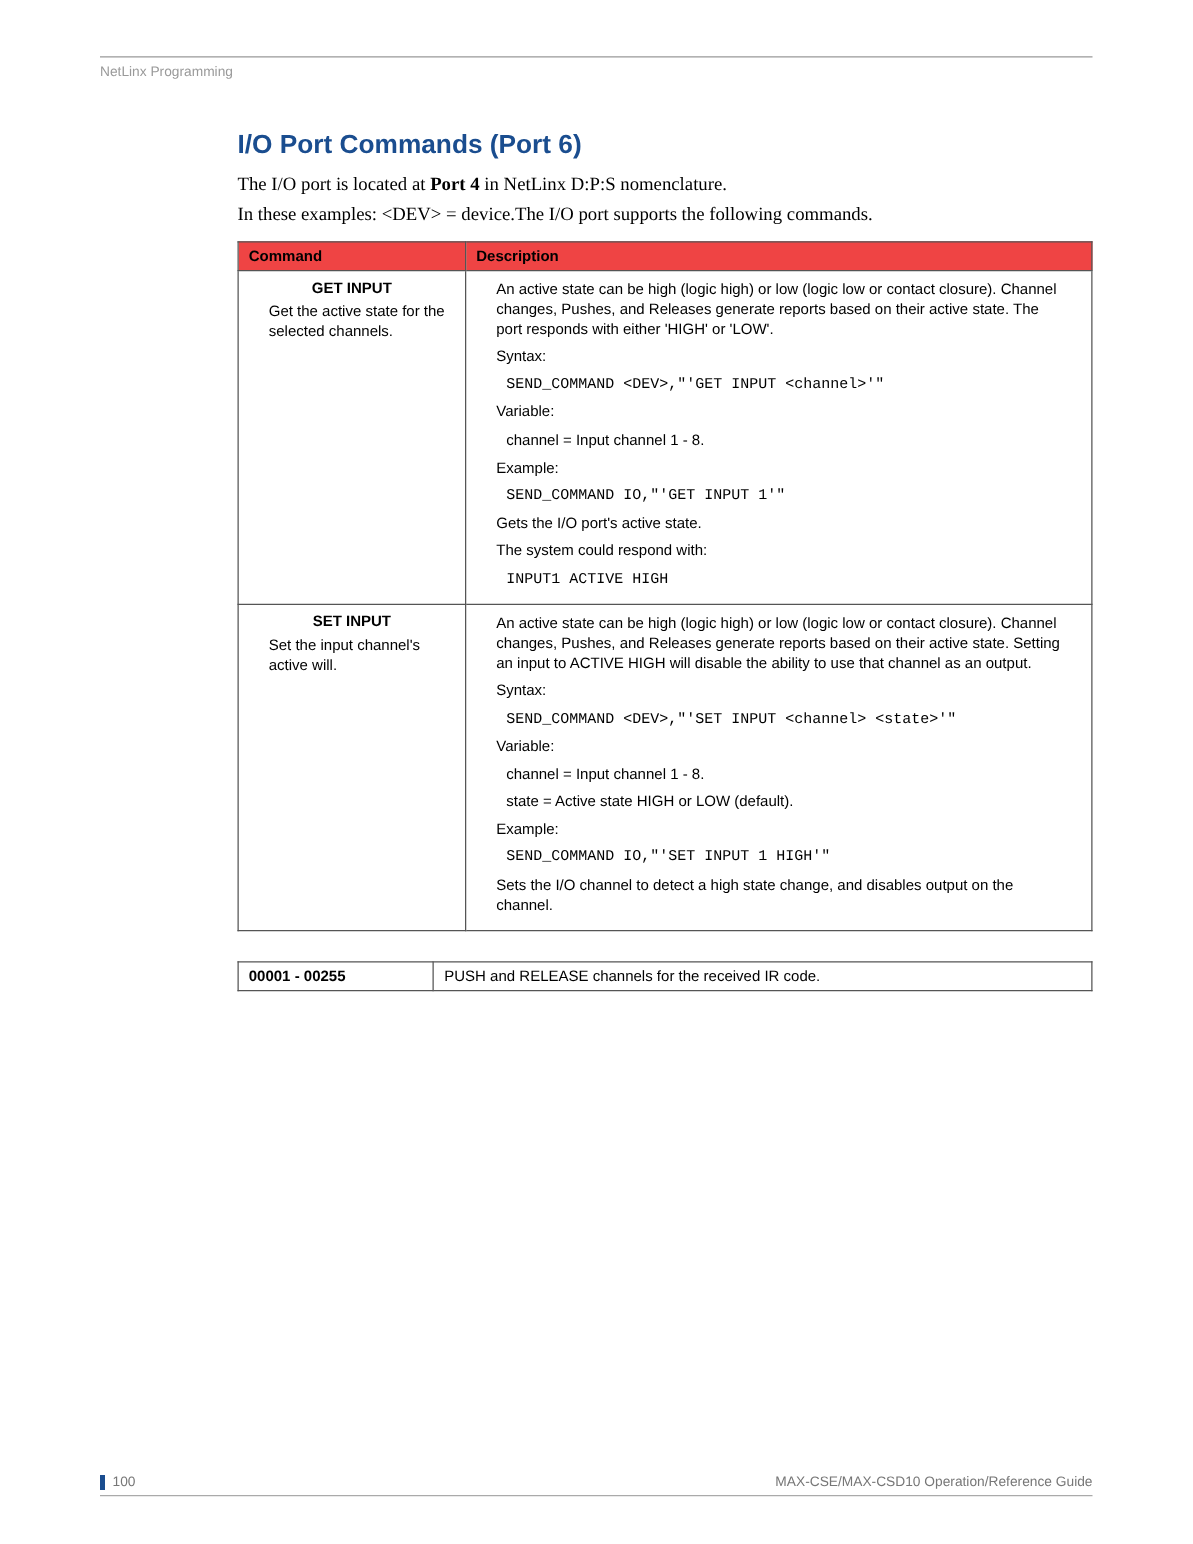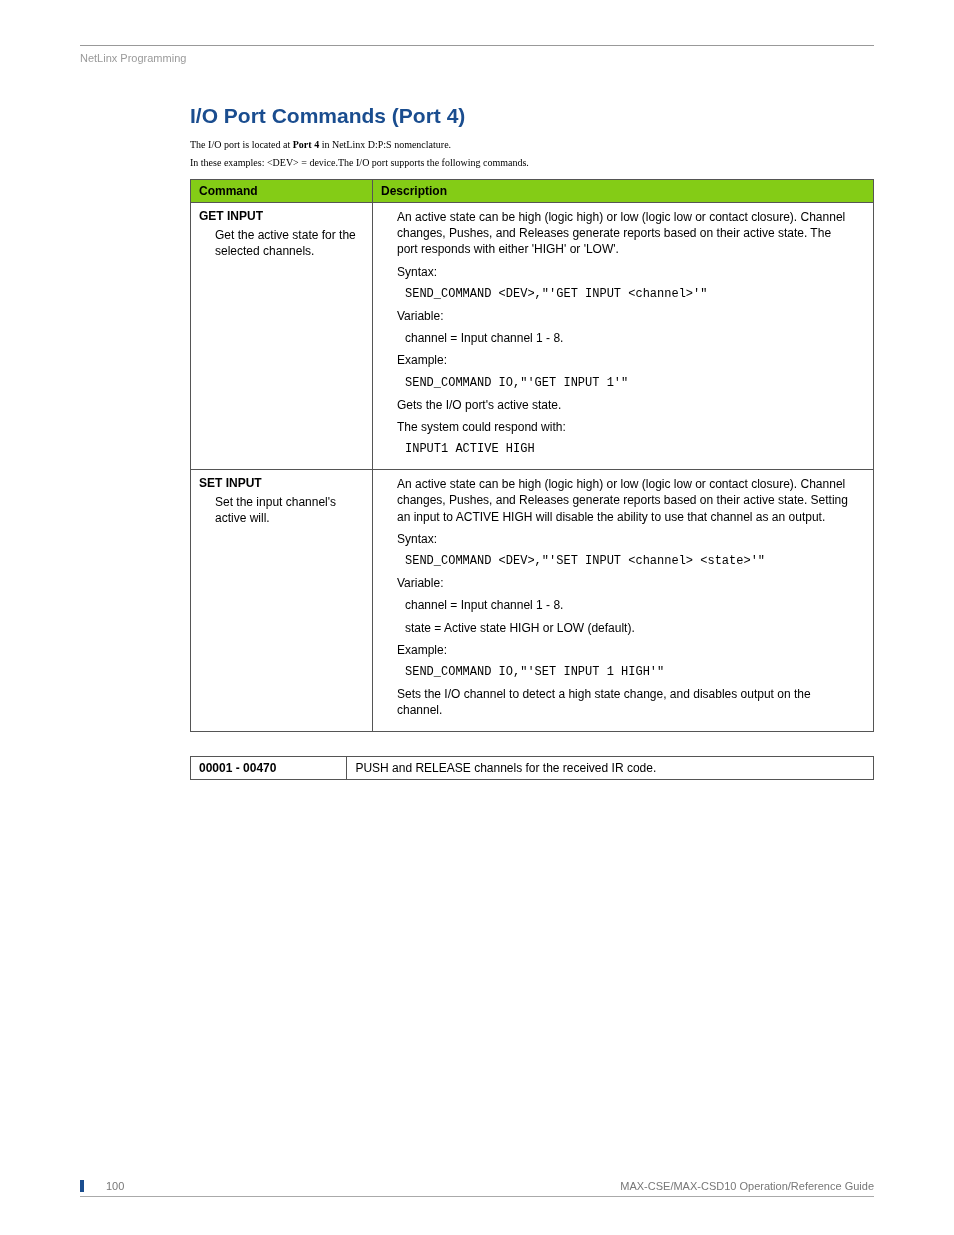--- a/index.html
+++ b/index.html
@@ -29,21 +29,21 @@
   .content {
     margin-left: 110px;
   }
   h2.section-title {
     color: #1a4d8f;
     font-size: 21px;
     font-weight: bold;
     margin: 0 0 10px 0;
   }
   p.intro {
-    font-size: 10px;
+    font-size: 15px;
     margin: 4px 0;
     font-family: "Times New Roman", Times, serif;
     line-height: 1.35;
   }
   p.intro b {
     font-weight: bold;
   }
   table.data-table {
     border-collapse: collapse;
     width: 100%;
@@ -57,33 +57,34 @@
     text-align: left;
   }
   .table-title-row td, .table-title-row th {
     background: #0e4d88;
     color: #fff;
     font-weight: bold;
     padding: 4px 8px;
     font-size: 13px;
   }
   .table-header-row th {
-    background: #84cc16;
+    background: #ef4444;
     font-weight: bold;
     padding: 4px 8px;
     font-size: 12px;
   }
   td.cmd-cell {
     padding: 6px 8px;
     width: 165px;
   }
   td.cmd-cell .cmd-name {
     font-weight: bold;
     display: block;
     margin-bottom: 4px;
+    text-align: center;
   }
   td.cmd-cell .cmd-sub {
     display: block;
     font-size: 12px;
     line-height: 1.35;
     margin-left: 16px;
   }
   td.desc-cell {
     padding: 6px 24px;
   }
@@ -116,37 +117,37 @@
   }
   .footer-line {
     display: flex;
     justify-content: space-between;
     align-items: baseline;
     font-size: 11px;
     color: #777;
   }
   .footer-pagenum {
     border-left: 4px solid #1a4d8f;
-    padding-left: 22px;
+    padding-left: 6px;
   }
   .footer-rule {
     border-top: 1px solid #aaa;
     margin-top: 4px;
   }
 </style>
 </head>
 <body>
 
 <div class="page">
   <div class="top-rule"></div>
   <div class="header-breadcrumb">NetLinx Programming</div>
 
   <div class="content">
 
-    <h2 class="section-title">I/O Port Commands (Port 4)</h2>
+    <h2 class="section-title">I/O Port Commands (Port 6)</h2>
 
     <p class="intro">
       <span>The I/O port is located at </span><b>Port 4</b><span> in NetLinx D:P:S nomenclature.</span>
     </p>
     <p class="intro">In these examples: &lt;DEV&gt; = device.The I/O port supports the following commands.</p>
 
     <table class="data-table">
       <tbody>
       <tr class="table-header-row">
         <th>Command</th>
@@ -189,21 +190,21 @@
           <p>Sets the I/O channel to detect a high state change, and disables output on the channel.</p>
         </td>
       </tr>
     </tbody>
       </table>
 
 
     <table class="data-table table2">
       <tbody>
       <tr>
-        <td style="white-space:nowrap;font-weight:bold;">00001 - 00470</td>
+        <td style="white-space:nowrap;font-weight:bold;">00001 - 00255</td>
         <td>PUSH and RELEASE channels for the received IR code.</td>
       </tr>
     </tbody>
       </table>
 
   </div>
 
   <div class="footer">
     <div class="footer-line">
       <span class="footer-pagenum">100</span>

